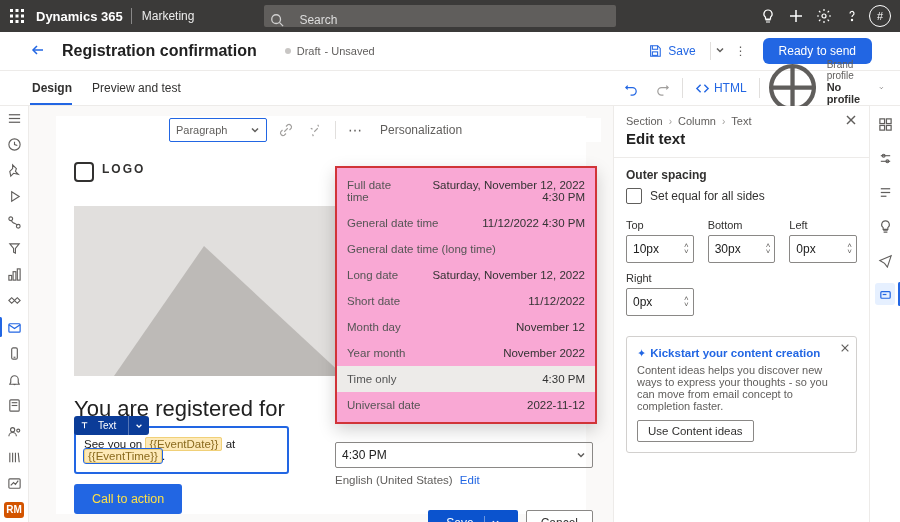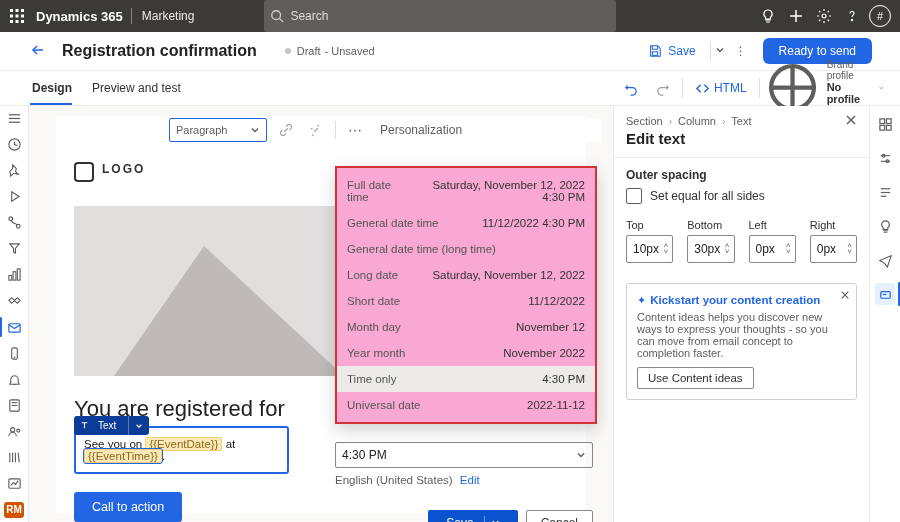--- a/index.html
+++ b/index.html
@@ -23,22 +23,22 @@
   
   .header {
     display: flex; align-items: center; height: 32px; background: #3b3a39; color: #fff;
     padding: 0 6px;
   }
   .waffle { width: 22px; display: flex; align-items: center; justify-content: center; }
   .waffle svg { width: 14px; height: 14px; }
   .header .brand { font-size: 13px; font-weight: 600; padding: 0 8px; }
   .header .divider { width: 1px; height: 16px; background: rgba(255,255,255,.4); }
   .header .module { font-size: 12px; padding: 0 10px; opacity: .9; }
-  .header .search { flex: 0 0 340px; margin-left: 60px; display: flex; align-items: center;
-    background: #605e5c; border-radius: 2px; height: 32px; padding: 0 6px; }
+  .header .search { flex: 0 0 340px; margin-left: 60px; display: flex; align-items: flex-end;
+    background: #605e5c; border-radius: 2px; height: 22px; padding: 0 6px; gap: 9px; }
   .header .search svg { width: 14px; height: 14px; opacity: .8; }
   .header .search span { margin-left: 6px; color: #ddd; font-size: 12px; }
   .header .spacer { flex: 1; }
   .header .icon-btn { width: 28px; display: flex; align-items: center; justify-content: center; }
   .header .icon-btn svg { width: 16px; height: 16px; }
   .avatar { width: 20px; height: 20px; border-radius: 50%; border: 1px solid #fff;
     display: flex; align-items: center; justify-content: center; font-size: 11px; }
 
   
   .pagebar {
@@ -145,21 +145,21 @@
     overflow: hidden;
   }
   .tb-tag span { padding: 2px 6px; display: flex; align-items: center; gap: 3px; }
   .tb-tag .chev { border-left: 1px solid rgba(255,255,255,.3); }
   .token {
     background: #fde9b8; color: #8a6a1e; border-radius: 2px; padding: 0 3px;
     border: 1px solid #f0d078;
   }
   .token.sel { outline: 1px solid var(--d365-blue); }
   .cta {
-    margin-top: 18px; background: var(--d365-blue); color: #ffffff;
+    margin-top: 10px; background: var(--d365-blue); color: #fde047;
     display: inline-block; padding: 8px 18px; border-radius: 3px; font-size: 12.5px;
   }
 
   
   .datelist {
     position: absolute; top: 60px; left: 306px; width: 258px;
     background: #f9a8d4; border: 2px solid var(--d365-red);
     box-shadow: 0 6px 16px rgba(0,0,0,.18);
     z-index: 5; padding: 4px 0;
   }
@@ -198,21 +198,21 @@
     width: 255px; border-left: 1px solid #edebe9; background: #fff;
     padding: 0; display: flex; flex-direction: column;
   }
   .sp-bc { font-size: 11px; color: #605e5c; padding: 8px 12px 2px 12px; display: flex; align-items: center; gap: 6px; }
   .sp-bc .caret { color: #a19f9d; font-size: 10px; }
   .sp-bc .close { margin-left: auto; }
   .sp-title { font-size: 15px; font-weight: 600; padding: 0 12px 10px 12px; border-bottom: 1px solid #edebe9; }
   .sp-section { font-size: 12px; font-weight: 600; padding: 10px 12px 4px 12px; color: #323130; }
   .sp-check { display: flex; align-items: center; gap: 8px; padding: 2px 12px 10px 12px; font-size: 12px; color: #323130; }
   .sp-check .box { width: 14px; height: 14px; border: 1px solid #605e5c; border-radius: 2px; }
-  .sp-grid { display: grid; grid-template-columns: 1fr 1fr 1fr 1fr; gap: 8px 14px; padding: 4px 12px; }
+  .sp-grid { display: grid; grid-template-columns: 1fr 1fr 1fr; gap: 8px 14px; padding: 4px 12px; }
   .sp-field label { font-size: 11px; color: #323130; }
   .spin {
     display: flex; align-items: center; justify-content: space-between;
     border: 1px solid #8a8886; border-radius: 2px; height: 26px; padding: 0 4px 0 6px;
     margin-top: 3px; font-size: 12px;
   }
   .spin .arrows { display: flex; flex-direction: column; line-height: 6px; font-size: 8px; color: #605e5c; }
 
   .idea {
     margin: 16px 12px; border: 1px solid #d2d0ce; border-radius: 3px;

